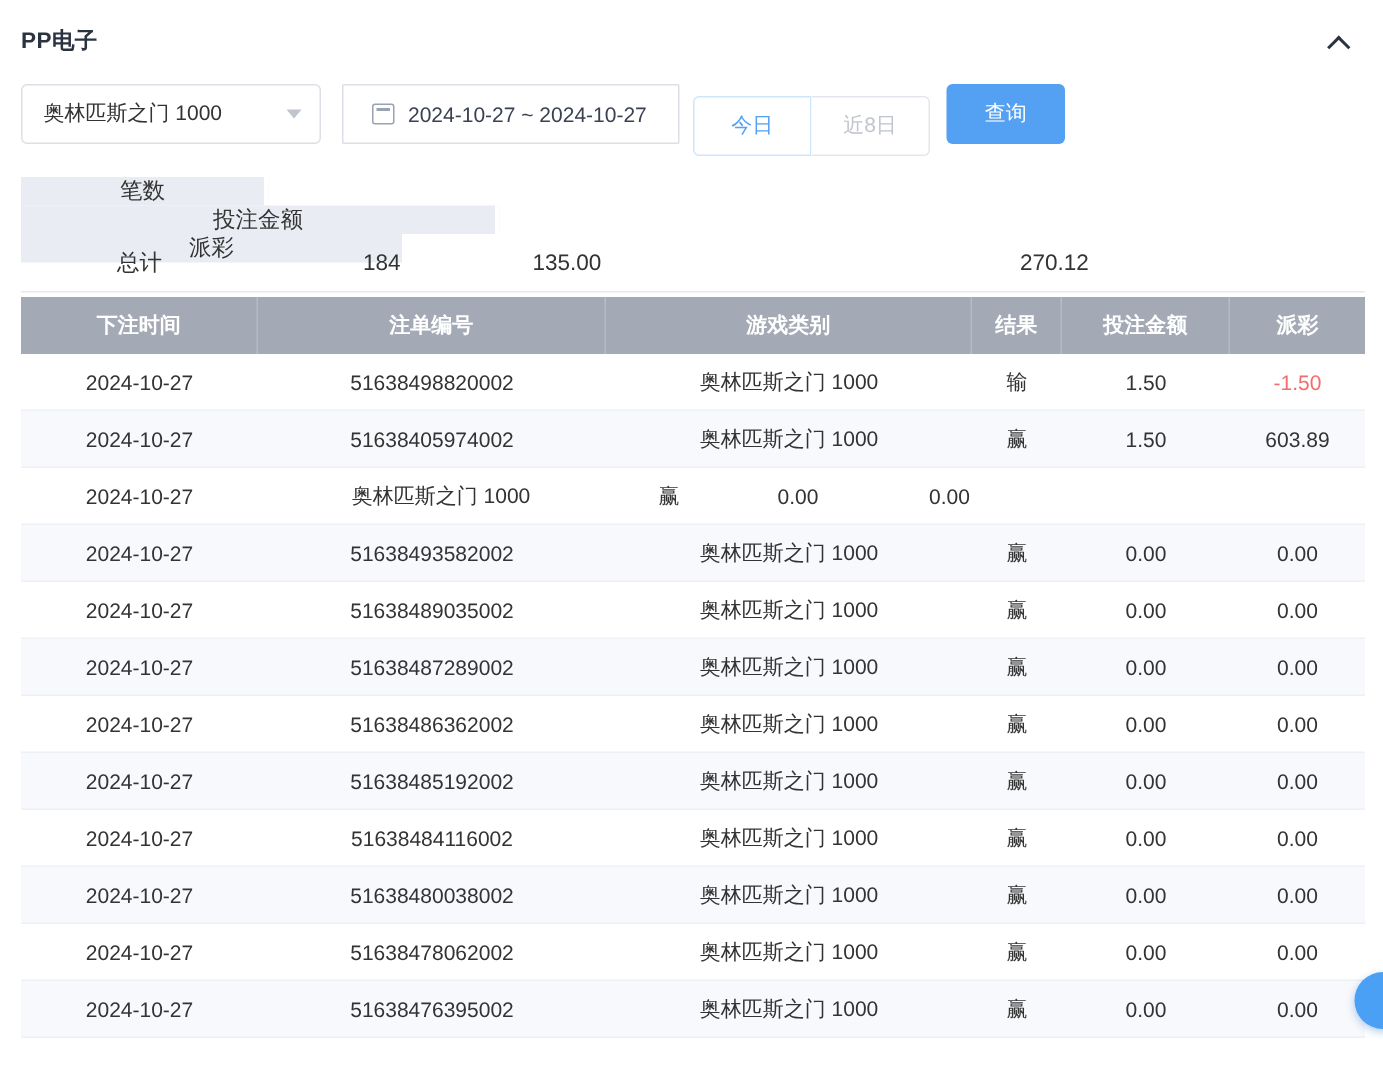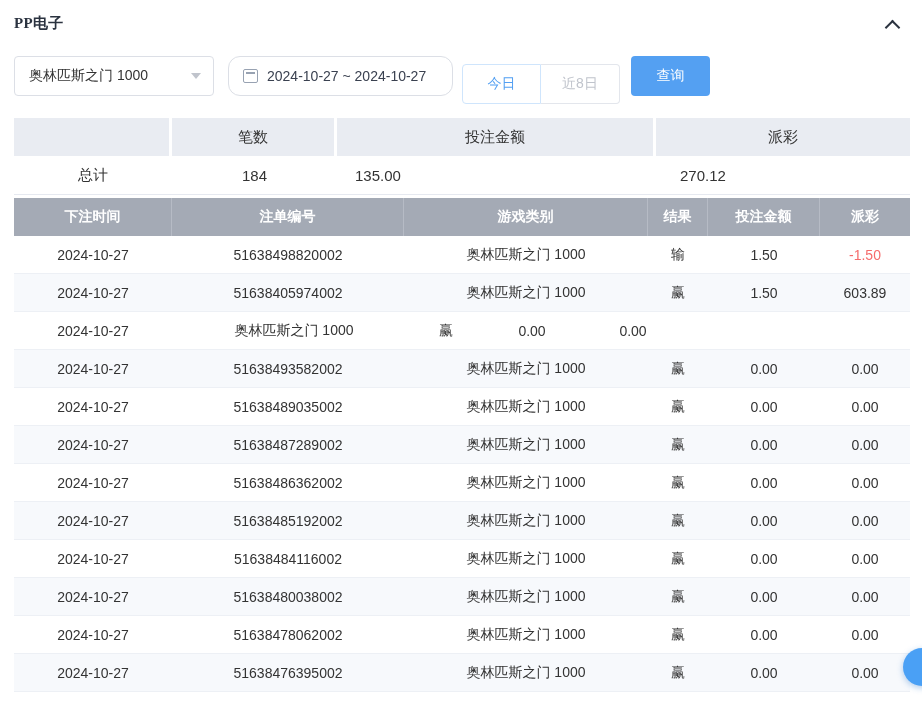--- a/index.html
+++ b/index.html
@@ -7,21 +7,21 @@
   body {
     font-family:"Liberation Sans","DejaVu Sans",sans-serif;
     background:#ffffff;
     color:#333;
     overflow:hidden;
     position:relative;
   }
   .page { padding:14px 12px 0 14px; }
 
   
-  .panel-header { display:flex; justify-content:space-between; align-items:flex-start; height:26px;font-family:Liberation Serif, serif; }
+  .panel-header { display:flex; justify-content:space-between; align-items:center; height:26px; }
   .panel-title { font-size:15px; font-weight:bold; color:#2b3340; letter-spacing:.3px; }
   .chevron-up {
     width:11px; height:11px;
     border-top:2px solid #2b3340; border-right:2px solid #2b3340;
     transform:rotate(-45deg);
     margin:8px 12px 0 0;
     cursor:pointer;
   }
 
   
@@ -32,23 +32,23 @@
     display:flex; align-items:center; justify-content:space-between;
     padding:0 12px 0 14px; font-size:14px; color:#333; cursor:pointer; background:#fff;
   }
   .caret-down {
     width:0; height:0;
     border-left:5px solid transparent; border-right:5px solid transparent;
     border-top:6px solid #c0c4cc;
   }
   .date-box {
     width:225px; height:40px;
-    border:1px solid #dcdfe6; border-radius:12px;
+    border:1px solid #dcdfe6; border-radius:1px;
     display:flex; align-items:center;
-    padding:0 14px; margin-left:14px;
+    padding:0 19px; margin-left:14px;
     font-size:14px; color:#3a4150; cursor:pointer; background:#fff;
   }
   .cal-icon {
     width:15px; height:14px;
     border:1px solid #98a2b2; border-radius:2px;
     position:relative; margin-right:9px; flex:none;
   }
   .cal-icon::before {
     content:""; position:absolute; top:2px; left:2px; right:2px; height:2px; background:#98a2b2;
   }
@@ -65,21 +65,21 @@
   .range-btn.active { color:#54a0f2; border-color:#cfe5fc; border-left:1px solid #cfe5fc; }
   .search-btn {
     width:79px; height:40px; margin-left:11px;
     background:#54a0f2; color:#fff;
     border:none; border-radius:4px;
     font-size:14px; cursor:pointer; font-family:inherit;
   }
 
   
   .summary { margin-top:22px; width:896px; }
-  .summary-header { display:flex; height:38px; }
+  .summary-header { display:flex; height:38px;flex-direction:column; }
   .summary-header .cell {
     background:#e9ecf2;
     display:flex; align-items:center; justify-content:center;
     font-size:15px; color:#333;
   }
   .summary-header .cell:not(:last-child) { border-right:3px solid #fff; }
   .summary-row { display:flex; height:39px; border-bottom:1px solid #e6e9f0; background:#fff; }
   .summary-row .cell { display:flex; align-items:center; font-size:15px; color:#333; }
   .cell.center { justify-content:center; }
   .cell.pad-left-sm { padding-left:18px; }

